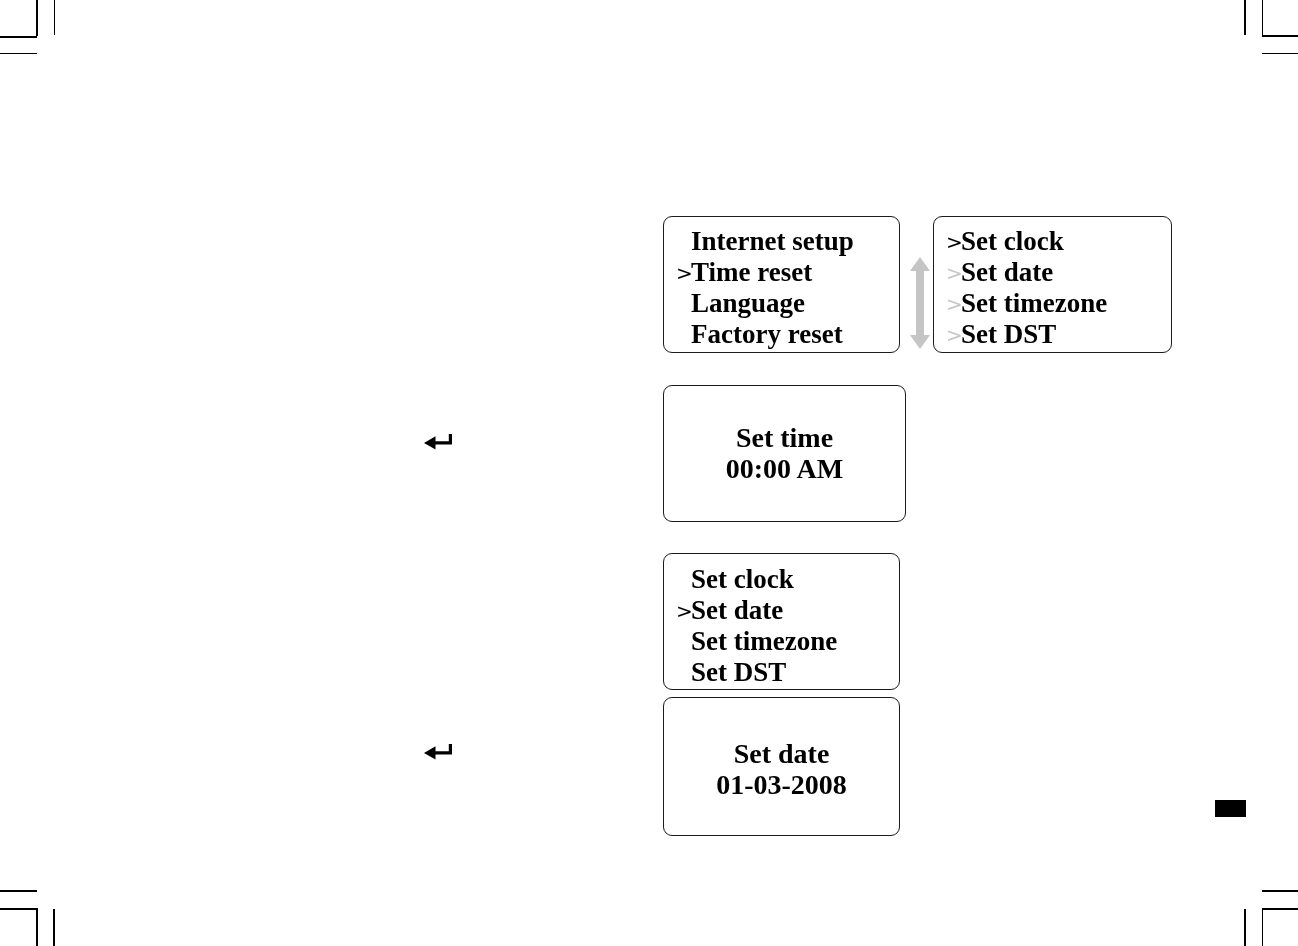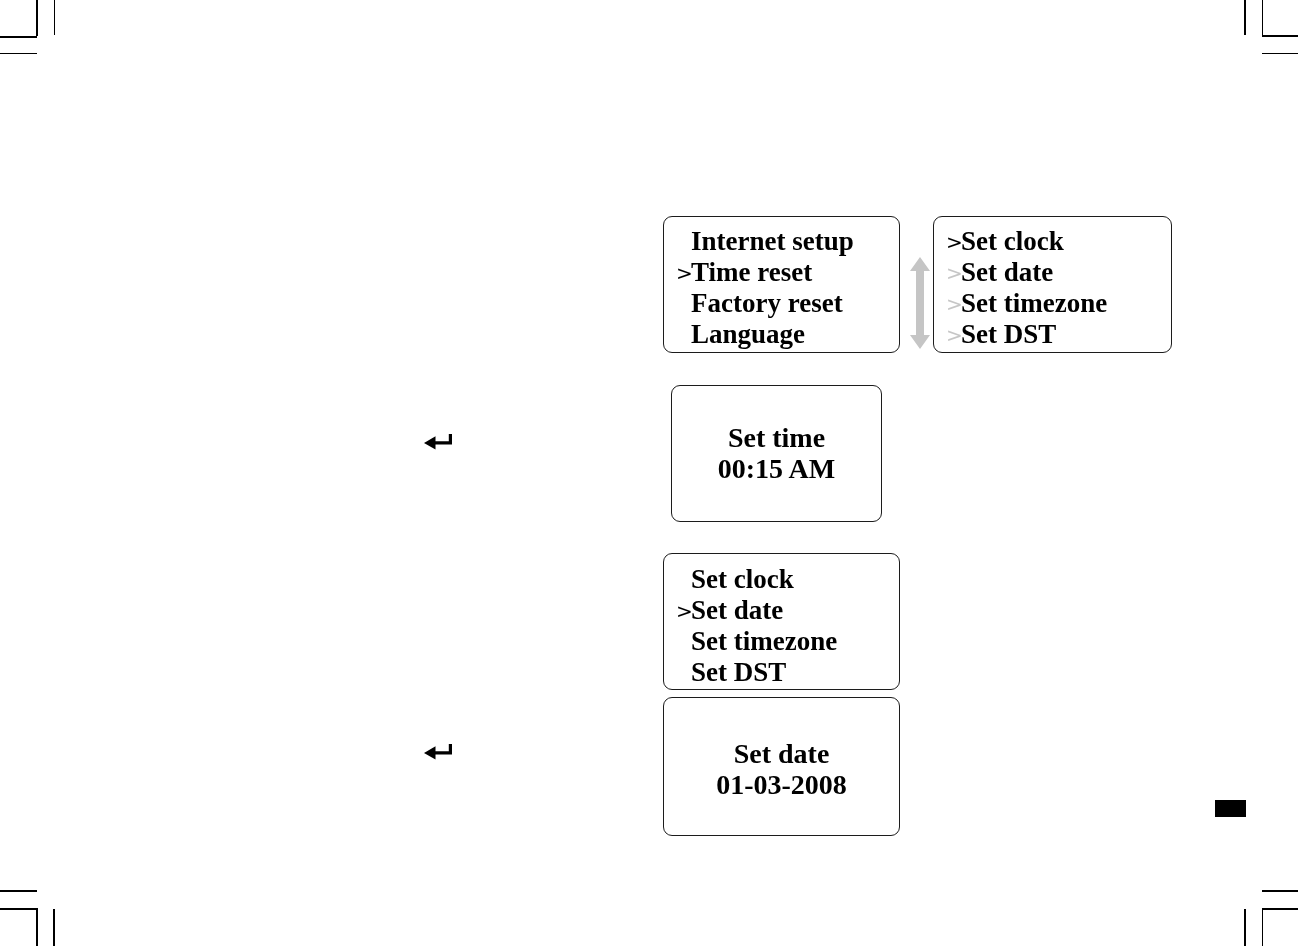--- a/index.html
+++ b/index.html
@@ -70,25 +70,25 @@
       <div class="menu-row">
         <span class="cursor"></span>
         <span>Internet setup</span>
       </div>
       <div class="menu-row">
         <span class="cursor" style="color: rgb(0, 0, 0);">&gt;</span>
         <span>Time reset</span>
       </div>
       <div class="menu-row">
         <span class="cursor"></span>
-        <span>Factory reset</span>
+        <span>Language</span>
       </div>
       <div class="menu-row">
         <span class="cursor"></span>
-        <span>Language</span>
+        <span>Factory reset</span>
       </div>
     </div>
 
   <svg class="icon-abs" style="left:909px;top:257px;" width="22" height="92" viewBox="0 0 22 92">
     <path d="M11 0 L21 14 L15 14 L15 78 L21 78 L11 92 L1 78 L7 78 L7 14 L1 14 Z" fill="#c5c5c5"></path>
   </svg>
 
   <div class="screen menu" style="left:933px;top:216px;width:239px;height:137px;">
       <div class="menu-row">
         <span class="cursor" style="color: rgb(0, 0, 0);">&gt;</span>
@@ -106,23 +106,23 @@
         <span class="cursor" style="color: rgb(198, 198, 198);">&gt;</span>
         <span>Set DST</span>
       </div>
     </div>
 
   <svg class="icon-abs" style="left:424px;top:430px;" width="28" height="20" viewBox="0 0 28 20">
     <path d="M26.4 4 L26.4 12.9 L9 12.9" fill="none" stroke="#000" stroke-width="3.2"></path>
     <path d="M0 12.9 L11.5 6.2 L11.5 19.6 Z" fill="#000"></path>
   </svg>
 
-  <div class="screen center-screen" style="left:663px;top:385px;width:211px;height:137px;padding-top:36px;margin-left:8px;">
+  <div class="screen center-screen" style="left:663px;top:385px;width:243px;height:137px;padding-top:36px;">
     <div class="line">Set time</div>
-    <div class="line">00:15 AM</div>
+    <div class="line">00:00 AM</div>
   </div>
 
   <div class="screen menu" style="left:663px;top:553px;width:237px;height:137px;padding-top:10px;">
       <div class="menu-row">
         <span class="cursor"></span>
         <span>Set clock</span>
       </div>
       <div class="menu-row">
         <span class="cursor" style="color: rgb(0, 0, 0);">&gt;</span>
         <span>Set date</span>

